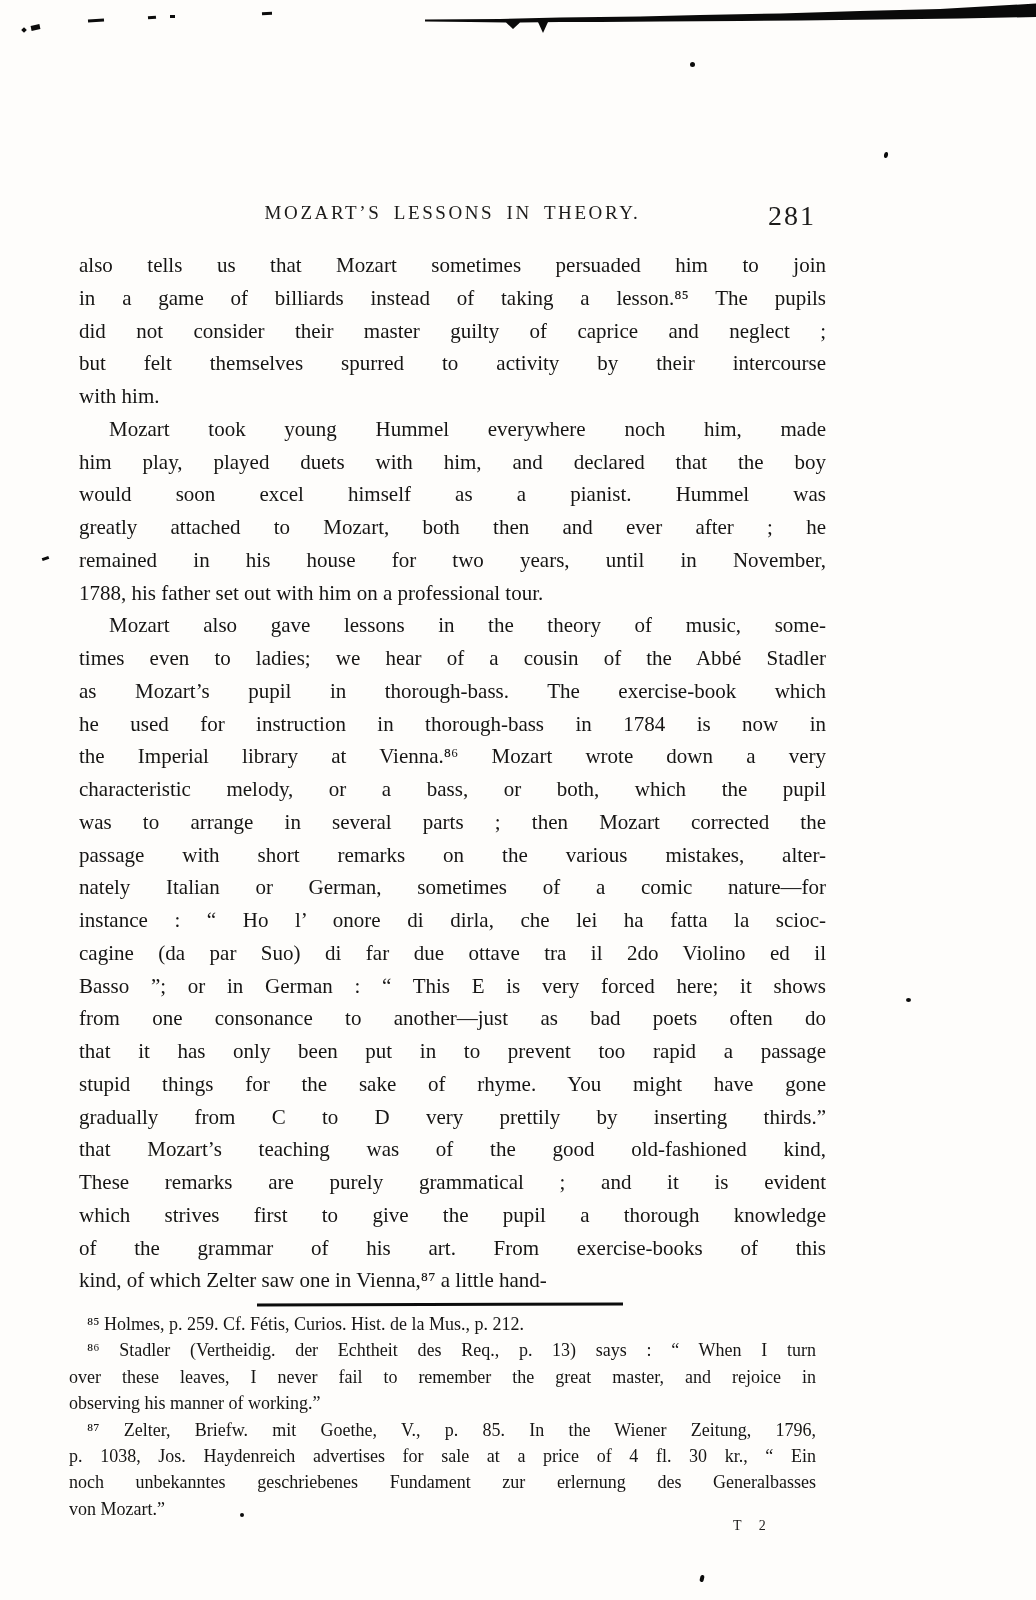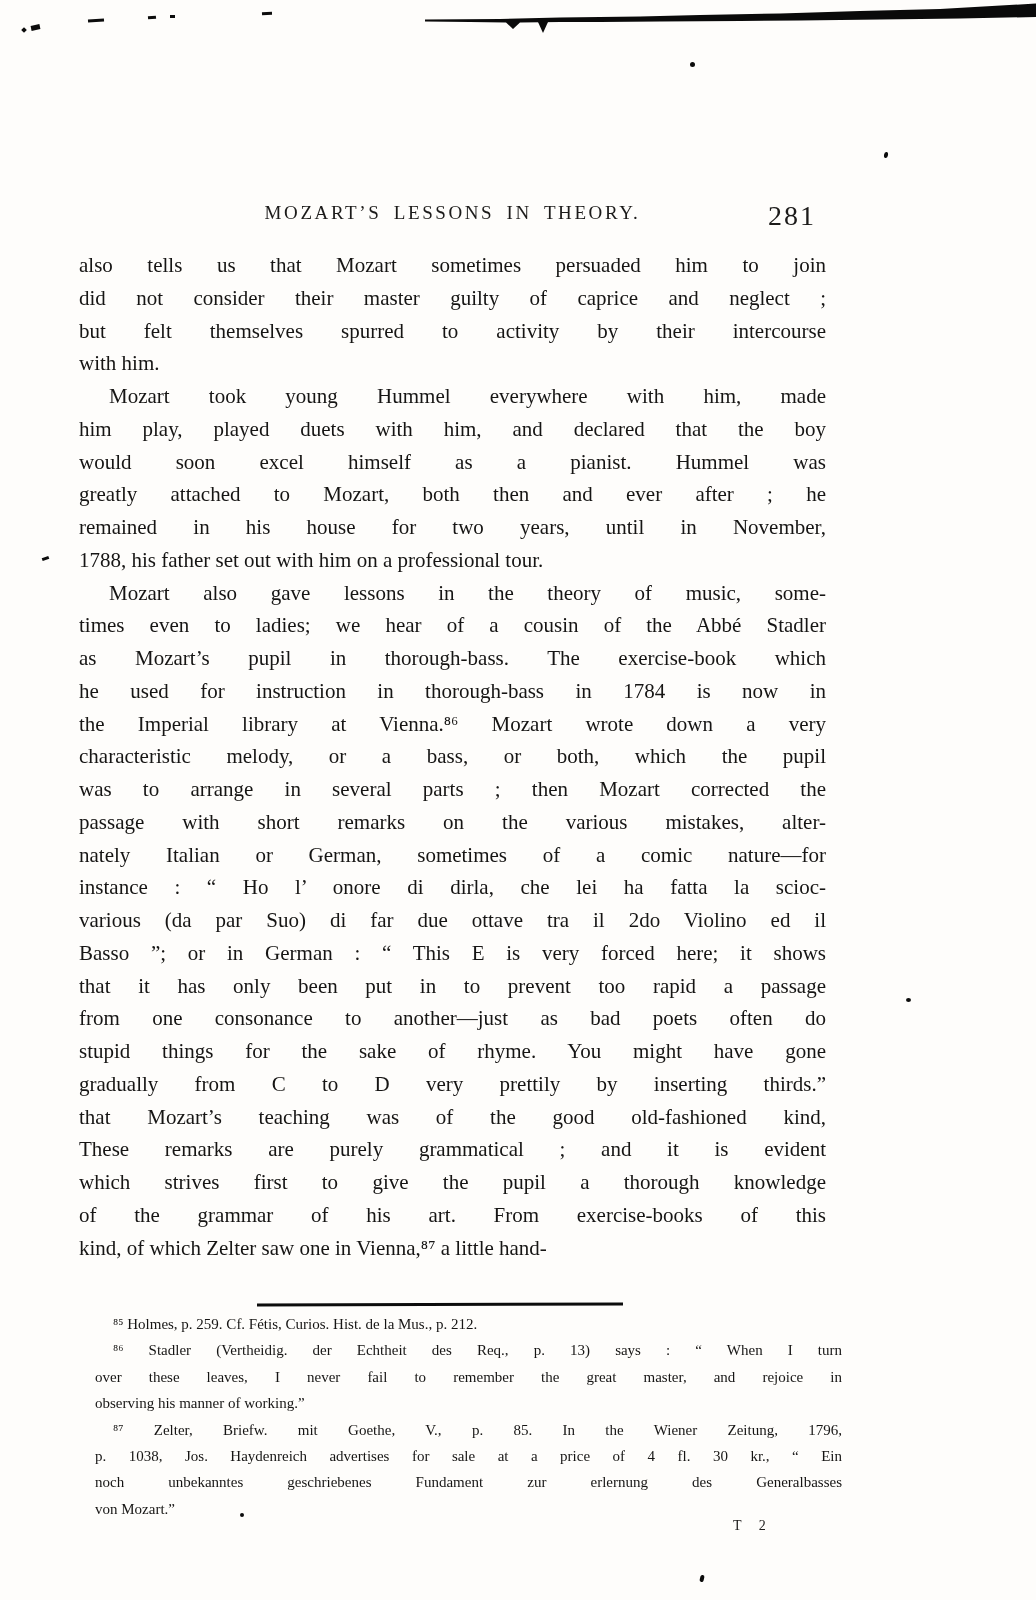--- a/index.html
+++ b/index.html
@@ -29,22 +29,22 @@
   .line{text-align:justify;text-align-last:justify;white-space:normal;}
   .line.indent{text-indent:30px;}
   .line.last{text-align-last:left;}
   
   .footnote-rule{
     position:absolute;left:257px;top:1303px;width:366px;height:3px;
     background:#0c0c0c;transform:rotate(-0.15deg);
   }
   
   .footnotes{
-    position:absolute;left:95px;top:1311px;width:747px;
-    font-size:15px;line-height:26.4px;
+    position:absolute;left:69px;top:1311px;width:747px;
+    font-size:18px;line-height:26.4px;
   }
   .fline{text-align:justify;text-align-last:justify;}
   .fline.indent{text-indent:18px;}
   .fline.last{text-align-last:left;}
   
   .signature{
     position:absolute;left:733px;top:1518px;
     font-size:14px;letter-spacing:1px;word-spacing:12px;color:#1c1b1a;
   }
   
@@ -78,43 +78,44 @@
   <div class="speck" style="left:700px;top:1575px;width:4px;height:7px;transform:rotate(14deg);border-radius:2px;"></div>
   <div class="speck rounded" style="left:240px;top:1513px;width:4px;height:4px;"></div>
 
   <div class="header-row">
     <div class="running-title">MOZART’S LESSONS IN THEORY.</div>
     <div class="page-number">281</div>
   </div>
 
   <div class="body-text">
       <div class="line">also tells us that Mozart sometimes persuaded him to join</div>
+      <div class="line">in a game of billiards instead of taking a lesson.⁸⁵  The pupils</div>
       <div class="line">did not consider their master guilty of caprice and neglect ;</div>
       <div class="line">but felt themselves spurred to activity by their intercourse</div>
       <div class="line last">with him.</div>
-      <div class="line indent">Mozart took young Hummel everywhere with him, made</div>
+      <div class="line indent">Mozart took young Hummel everywhere noch him, made</div>
       <div class="line">him play, played duets with him, and declared that the boy</div>
       <div class="line">would soon excel himself as a pianist.  Hummel was</div>
       <div class="line">greatly attached to Mozart, both then and ever after ; he</div>
       <div class="line">remained in his house for two years, until in November,</div>
       <div class="line last">1788, his father set out with him on a professional tour.</div>
       <div class="line indent">Mozart also gave lessons in the theory of music, some-</div>
       <div class="line">times even to ladies; we hear of a cousin of the Abbé Stadler</div>
       <div class="line">as Mozart’s pupil in thorough-bass.  The exercise-book which</div>
       <div class="line">he used for instruction in thorough-bass in 1784 is now in</div>
       <div class="line">the Imperial library at Vienna.⁸⁶  Mozart wrote down a very</div>
       <div class="line">characteristic melody, or a bass, or both, which the pupil</div>
       <div class="line">was to arrange in several parts ; then Mozart corrected the</div>
       <div class="line">passage with short remarks on the various mistakes, alter-</div>
       <div class="line">nately Italian or German, sometimes of a comic nature—for</div>
       <div class="line">instance :  “ Ho l’ onore di dirla, che lei ha fatta la scioc-</div>
-      <div class="line">various (da par Suo) di far due ottave tra il 2do Violino ed il</div>
+      <div class="line">cagine (da par Suo) di far due ottave tra il 2do Violino ed il</div>
       <div class="line">Basso ”; or in German :  “ This E is very forced here; it shows</div>
+      <div class="line">from one consonance to another—just as bad poets often do</div>
       <div class="line">that it has only been put in to prevent too rapid a passage</div>
-      <div class="line">from one consonance to another—just as bad poets often do</div>
       <div class="line">stupid things for the sake of rhyme.  You might have gone</div>
       <div class="line">gradually from C to D very prettily by inserting thirds.”</div>
       <div class="line">that Mozart’s teaching was of the good old-fashioned kind,</div>
       <div class="line">These remarks are purely grammatical ; and it is evident</div>
       <div class="line">which strives first to give the pupil a thorough knowledge</div>
       <div class="line">of the grammar of his art.  From exercise-books of this</div>
       <div class="line last">kind, of which Zelter saw one in Vienna,⁸⁷ a little hand-</div>
     </div>
 
   <div class="footnote-rule"></div>

